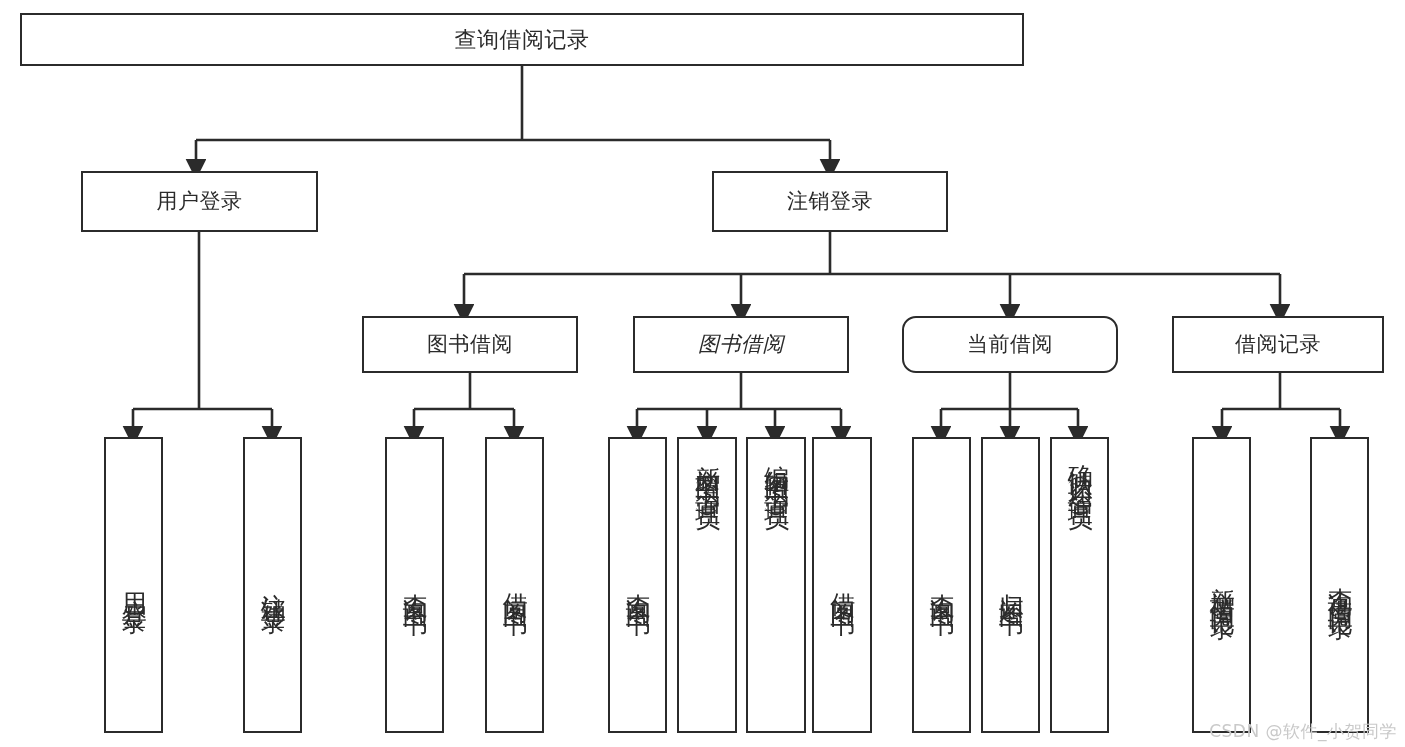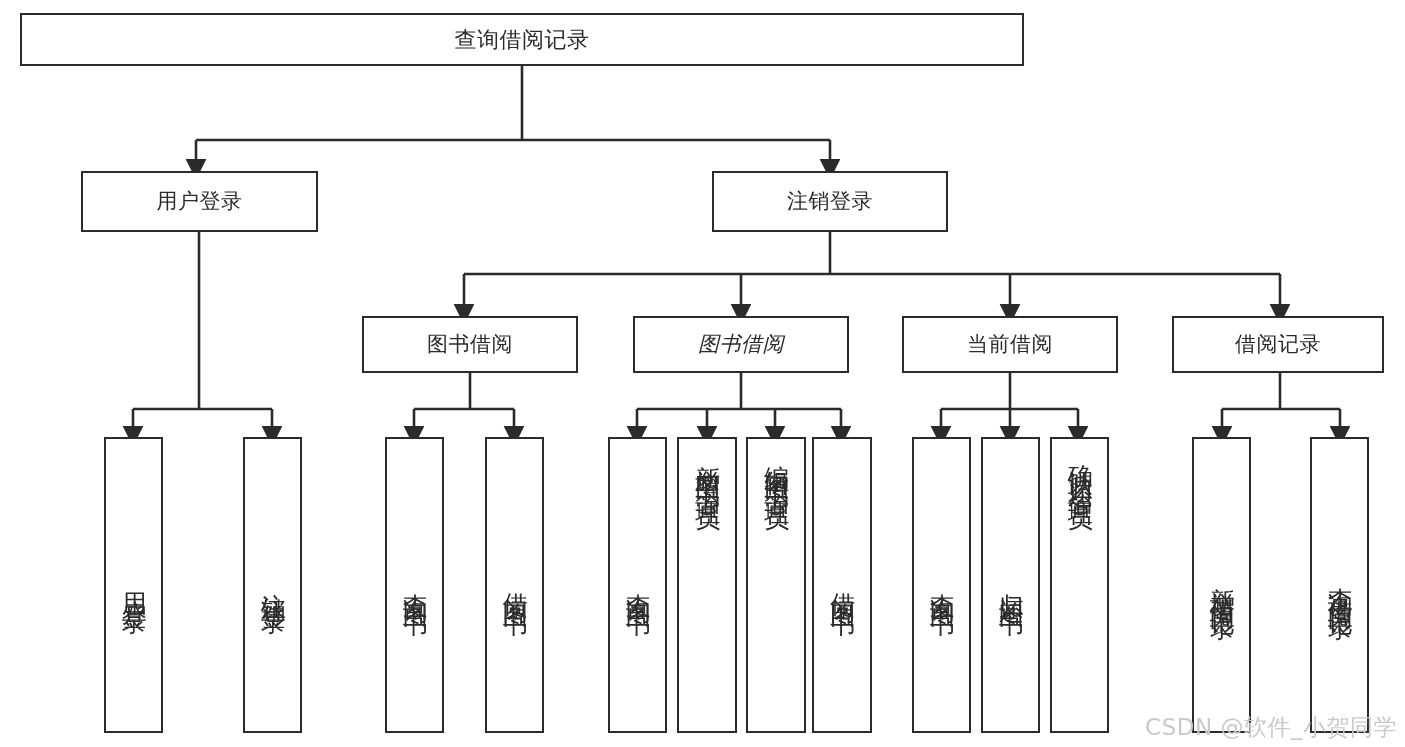--- a/index.html
+++ b/index.html
@@ -49,21 +49,21 @@
     font-size:25px;
     line-height:1.05;
     letter-spacing:6px;
     white-space:normal;
     max-height:285px;
   }
 
   .watermark{
     position:absolute;
     color:#c9c9c9;
-    font-size:23px;
+    font-size:17px;
     white-space:nowrap;
     letter-spacing:0.5px;
     right:8px;
     bottom:4px;
   }
 </style>
 </head>
 <body>
 
 <div id="canvas">
@@ -131,21 +131,21 @@
   </div>
 
   <div class="node horiz" style="left:362px;top:316px;width:216px;height:57px;">
     <span class="label">图书借阅</span>
   </div>
 
   <div class="node horiz" style="left:633px;top:316px;width:216px;height:57px;font-style:italic;">
     <span class="label">图书借阅</span>
   </div>
 
-  <div class="node horiz" style="left:902px;top:316px;width:216px;height:57px;">
+  <div class="node horiz" style="left:902px;top:316px;width:216px;height:57px;border-radius:14px;">
     <span class="label">当前借阅</span>
   </div>
 
   <div class="node horiz" style="left:1172px;top:316px;width:212px;height:57px;">
     <span class="label">借阅记录</span>
   </div>
 
   <div class="node leaf center" style="left:104px;top:437px;width:59px;height:296px;">
     <span class="label">用户登录</span>
   </div>

